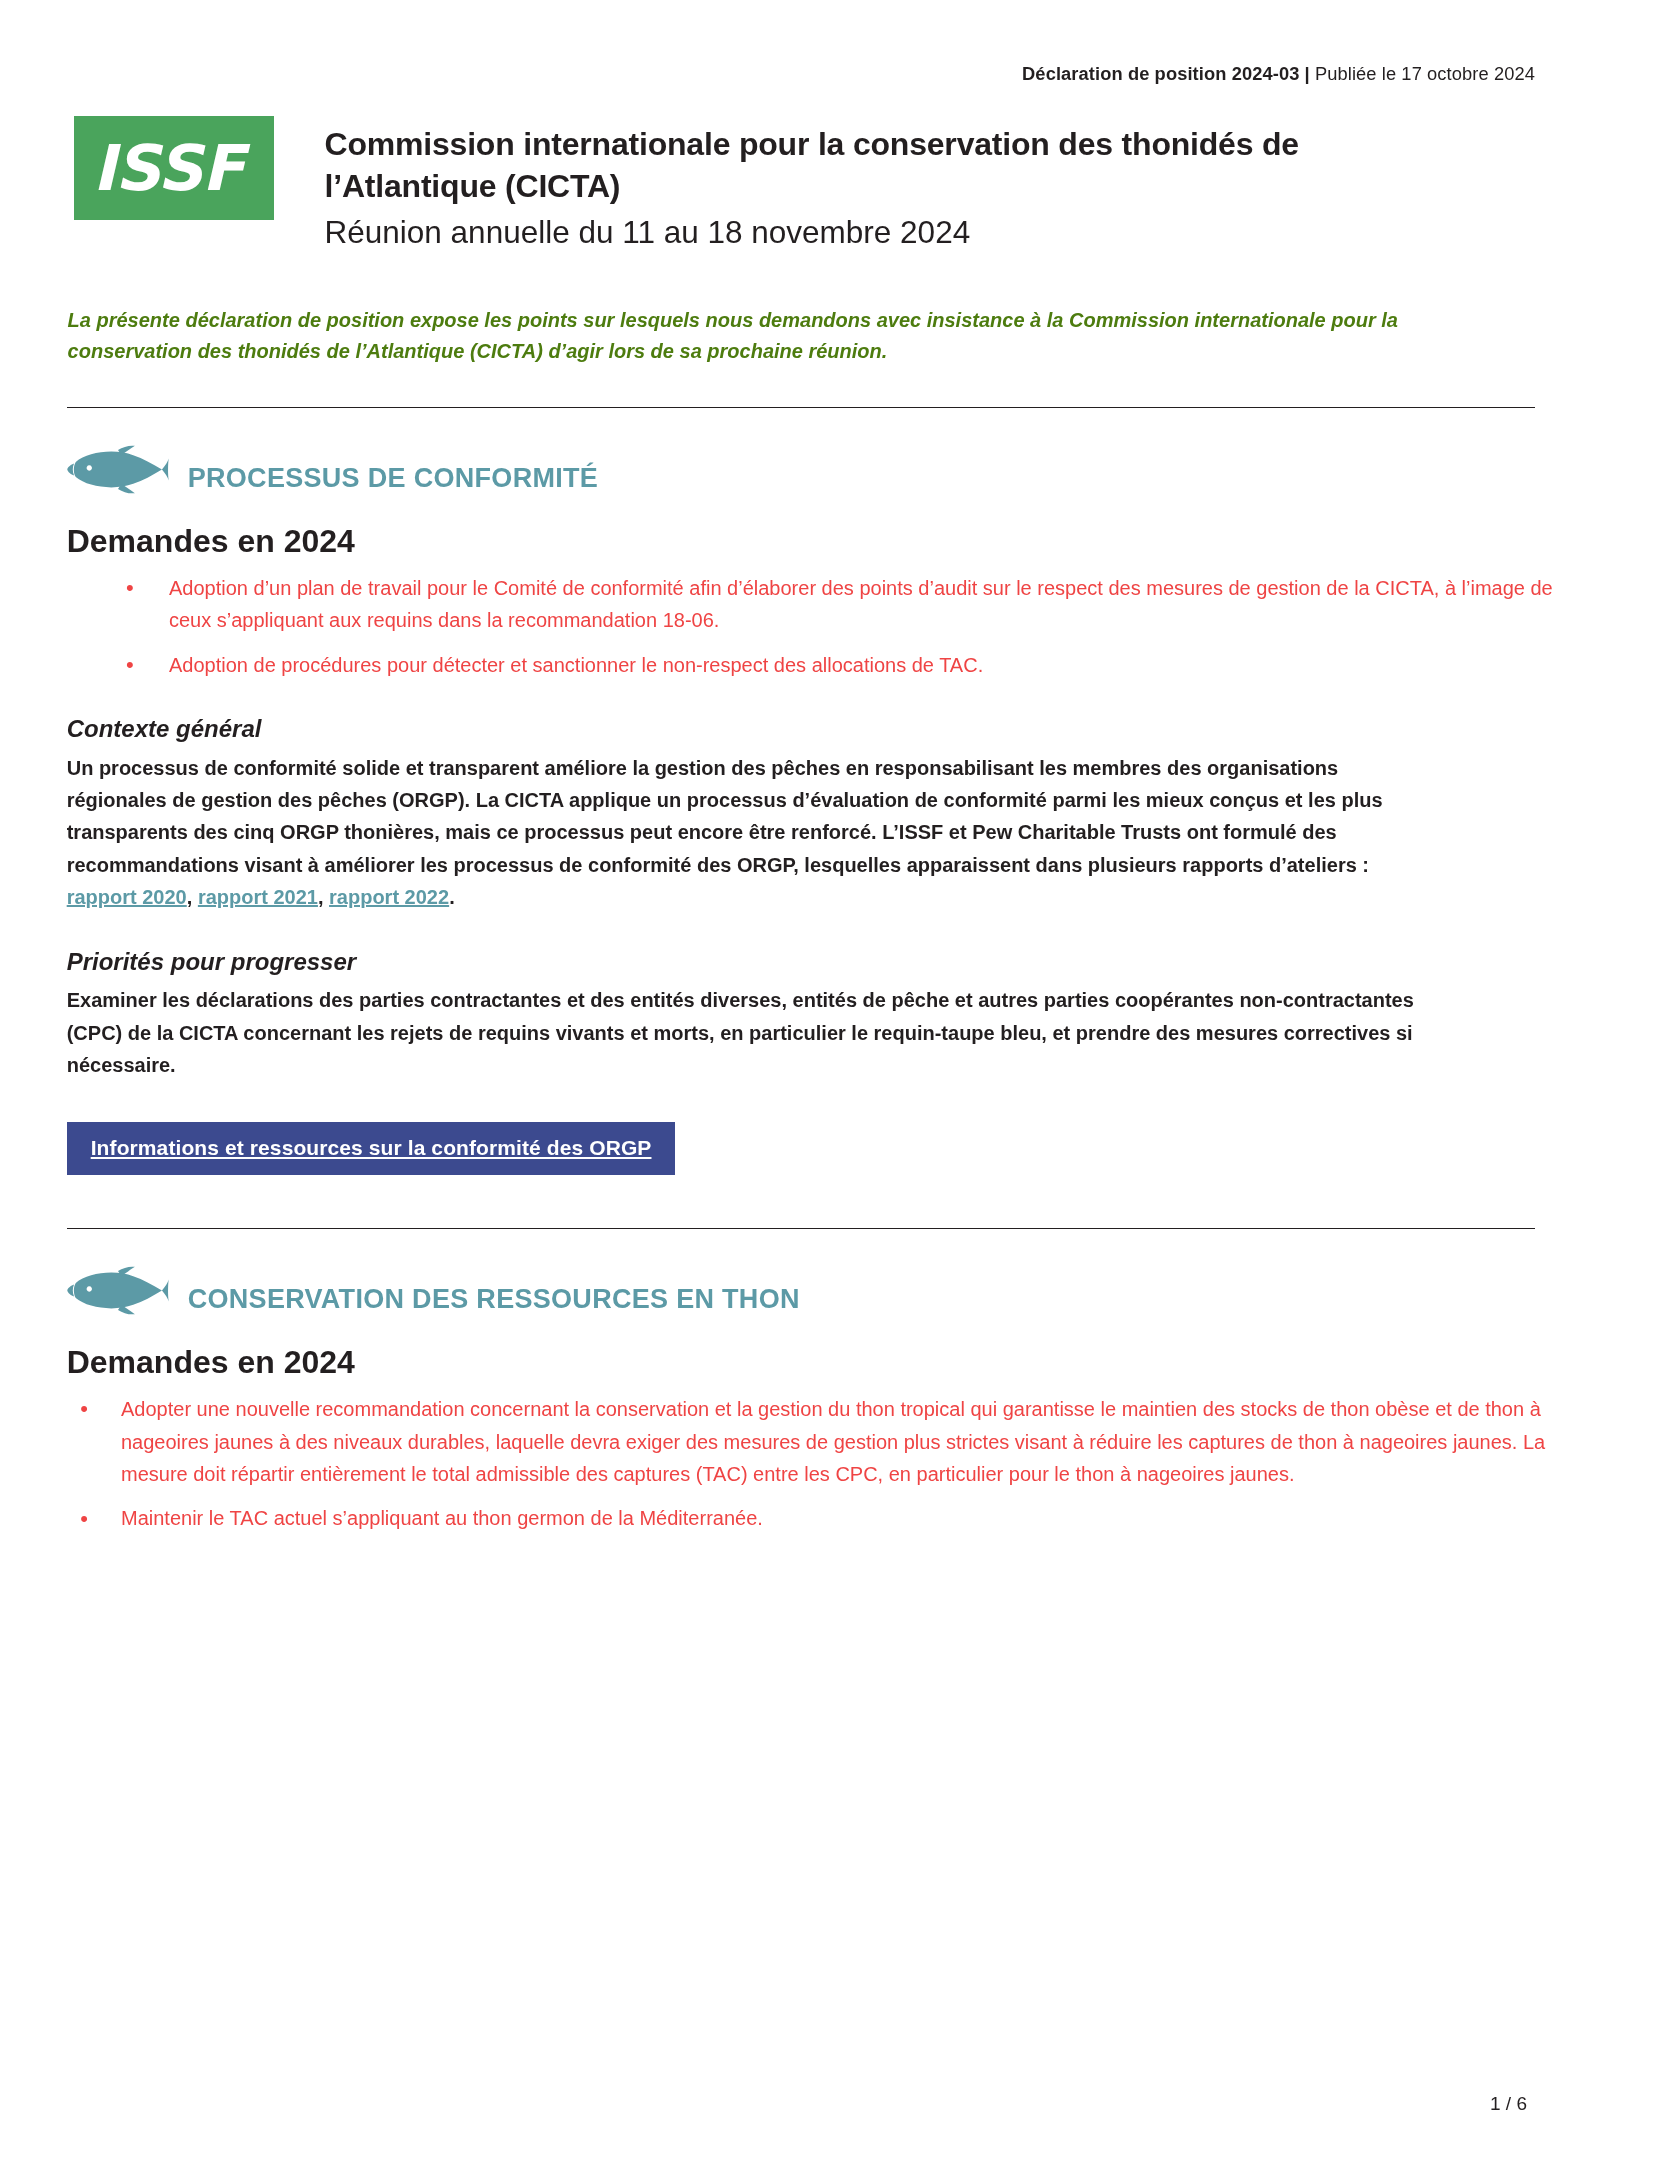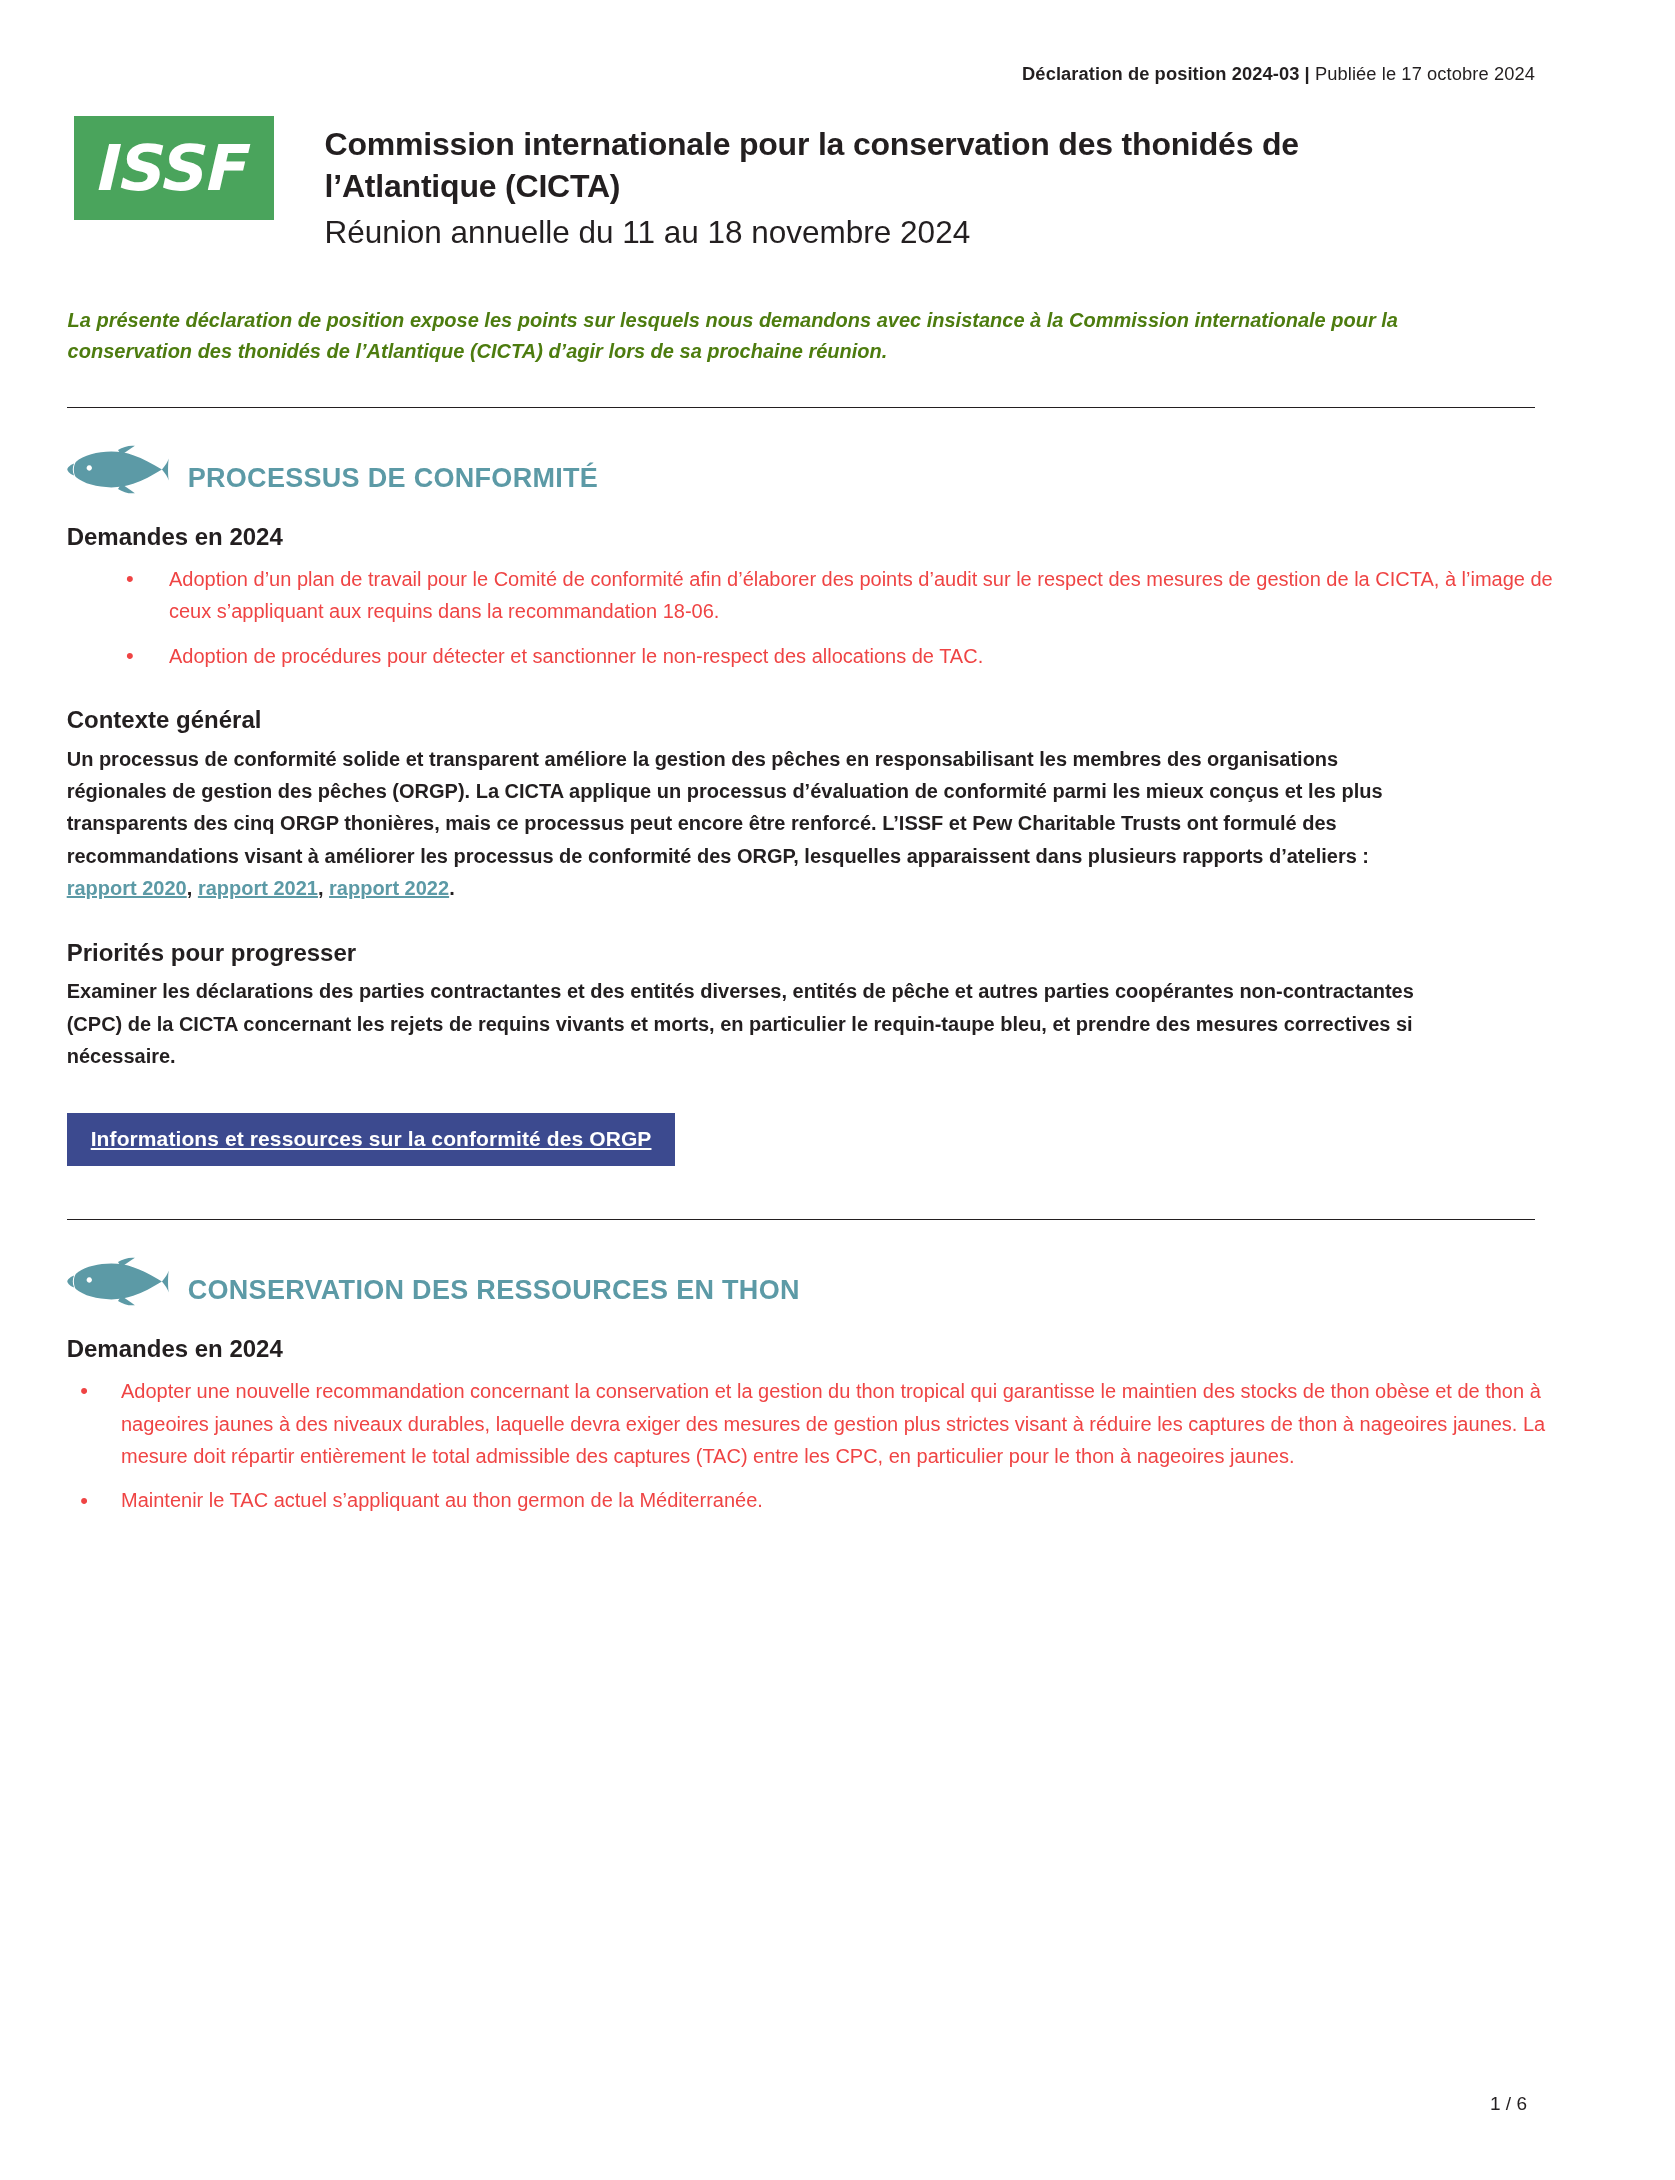--- a/index.html
+++ b/index.html
@@ -112,30 +112,31 @@
   }
   .section-title {
     font-size: 27px;
     font-weight: bold;
     color: #5c9aa6;
     letter-spacing: 0.3px;
     margin-left: 19px;
   }
 
   h2.block-title {
-    font-size: 24px;
+    font-size: 32px;
     font-weight: bold;
     color: #231f20;
     margin: 29px 0 12px 1.7px;
   }
   h3.sub-title {
     font-size: 24px;
     font-weight: bold;
     color: #231f20;
     margin: 34px 0 8.5px 1.7px;
+    font-style: italic;
   }
 
   ul.bullets {
     margin: 5.1px 0 0 0;
     padding: 0;
     list-style: none;
   }
   ul.bullets li {
     position: relative;
     font-size: 20px;

